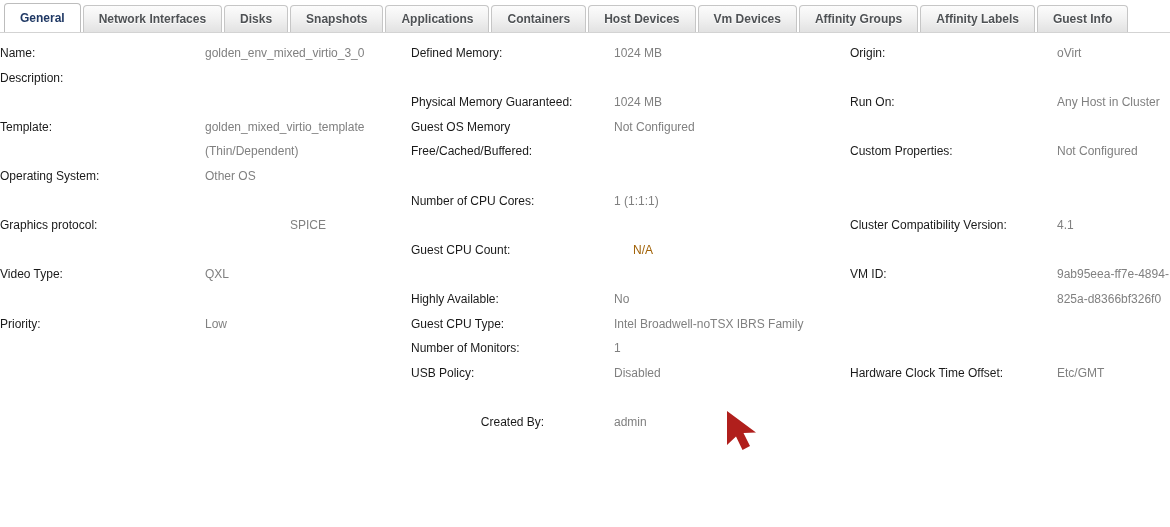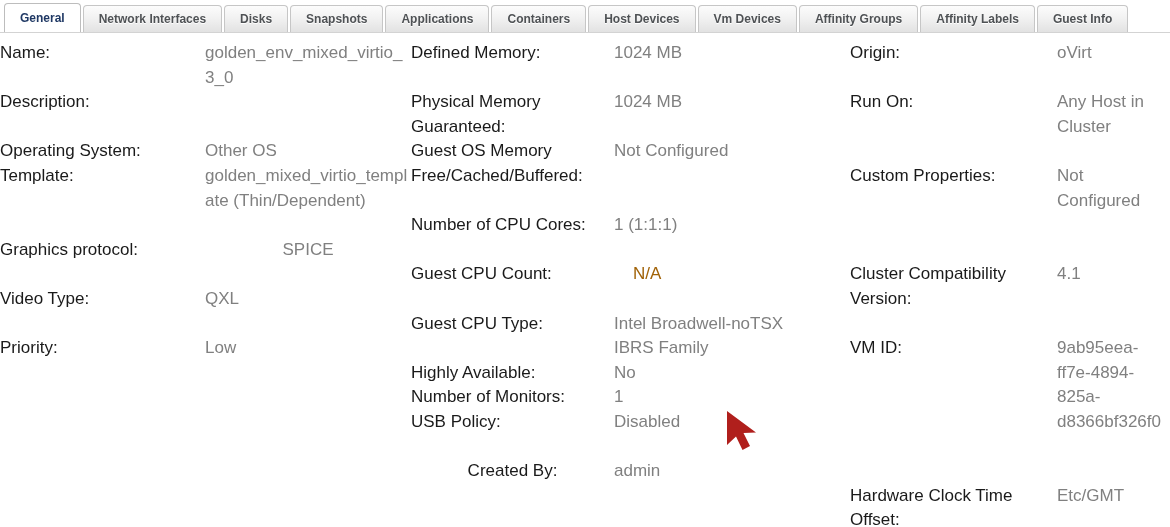--- a/index.html
+++ b/index.html
@@ -72,21 +72,21 @@
   }
   .col-1 { width: 411px; }
   .col-2 { width: 406px; }
   .col-3 { width: 353px; }
 
   .row {
     display: flex;
     align-items: flex-start;
   }
   .lbl, .val {
-    font-size: 17px;
+    font-size: 12px;
     line-height: 24.6px;
   }
   .lbl {
     color: #1a1a1a;
     flex: 0 0 auto;
   }
   .val {
     color: #808080;
     flex: 1 1 auto;
     word-break: break-word;
@@ -123,27 +123,27 @@
         <div class="row">
           <div class="lbl" style="color: rgb(26, 26, 26);">Name:</div>
           <div class="val" style="color: rgb(128, 128, 128);">golden_env_mixed_virtio_3_0</div>
         </div>
         <div class="row">
           <div class="lbl" style="color: rgb(26, 26, 26);">Description:</div>
           <div class="val" style="color: rgb(128, 128, 128);"></div>
         </div>
         <div class="spacer"></div>
         <div class="row">
+          <div class="lbl" style="color: rgb(26, 26, 26);">Template:</div>
+          <div class="val" style="color: rgb(128, 128, 128);">golden_mixed_virtio_template (Thin/Dependent)</div>
+        </div>
+        <div class="row">
           <div class="lbl" style="color: rgb(26, 26, 26);">Operating System:</div>
           <div class="val" style="color: rgb(128, 128, 128);">Other OS</div>
         </div>
-        <div class="row">
-          <div class="lbl" style="color: rgb(26, 26, 26);">Template:</div>
-          <div class="val" style="color: rgb(128, 128, 128);">golden_mixed_virtio_template (Thin/Dependent)</div>
-        </div>
         <div class="spacer"></div>
         <div class="row">
           <div class="lbl" style="color: rgb(26, 26, 26);">Graphics protocol:</div>
           <div class="val" style="color: rgb(128, 128, 128); text-align: center;">SPICE</div>
         </div>
         <div class="spacer"></div>
         <div class="row">
           <div class="lbl" style="color: rgb(26, 26, 26);">Video Type:</div>
           <div class="val" style="color: rgb(128, 128, 128);">QXL</div>
         </div>
@@ -172,26 +172,26 @@
           <div class="lbl" style="color: rgb(26, 26, 26);">Number of CPU Cores:</div>
           <div class="val" style="color: rgb(128, 128, 128);">1 (1:1:1)</div>
         </div>
         <div class="spacer"></div>
         <div class="row">
           <div class="lbl" style="color: rgb(26, 26, 26);">Guest CPU Count:</div>
           <div class="val" style="color: #a16207; margin-left: 19px;">N/A</div>
         </div>
         <div class="spacer"></div>
         <div class="row">
+          <div class="lbl" style="color: rgb(26, 26, 26);">Highly Available:</div>
+          <div class="val" style="color: rgb(128, 128, 128);">No</div>
+        </div>
+        <div class="row">
           <div class="lbl" style="color: rgb(26, 26, 26);">Guest CPU Type:</div>
           <div class="val" style="color: rgb(128, 128, 128);">Intel Broadwell-noTSX IBRS Family</div>
-        </div>
-        <div class="row">
-          <div class="lbl" style="color: rgb(26, 26, 26);">Highly Available:</div>
-          <div class="val" style="color: rgb(128, 128, 128);">No</div>
         </div>
         <div class="row">
           <div class="lbl" style="color: rgb(26, 26, 26);">Number of Monitors:</div>
           <div class="val" style="color: rgb(128, 128, 128);">1</div>
         </div>
         <div class="row">
           <div class="lbl" style="color: rgb(26, 26, 26);">USB Policy:</div>
           <div class="val" style="color: rgb(128, 128, 128);">Disabled</div>
         </div>
         <div class="spacer"></div>

